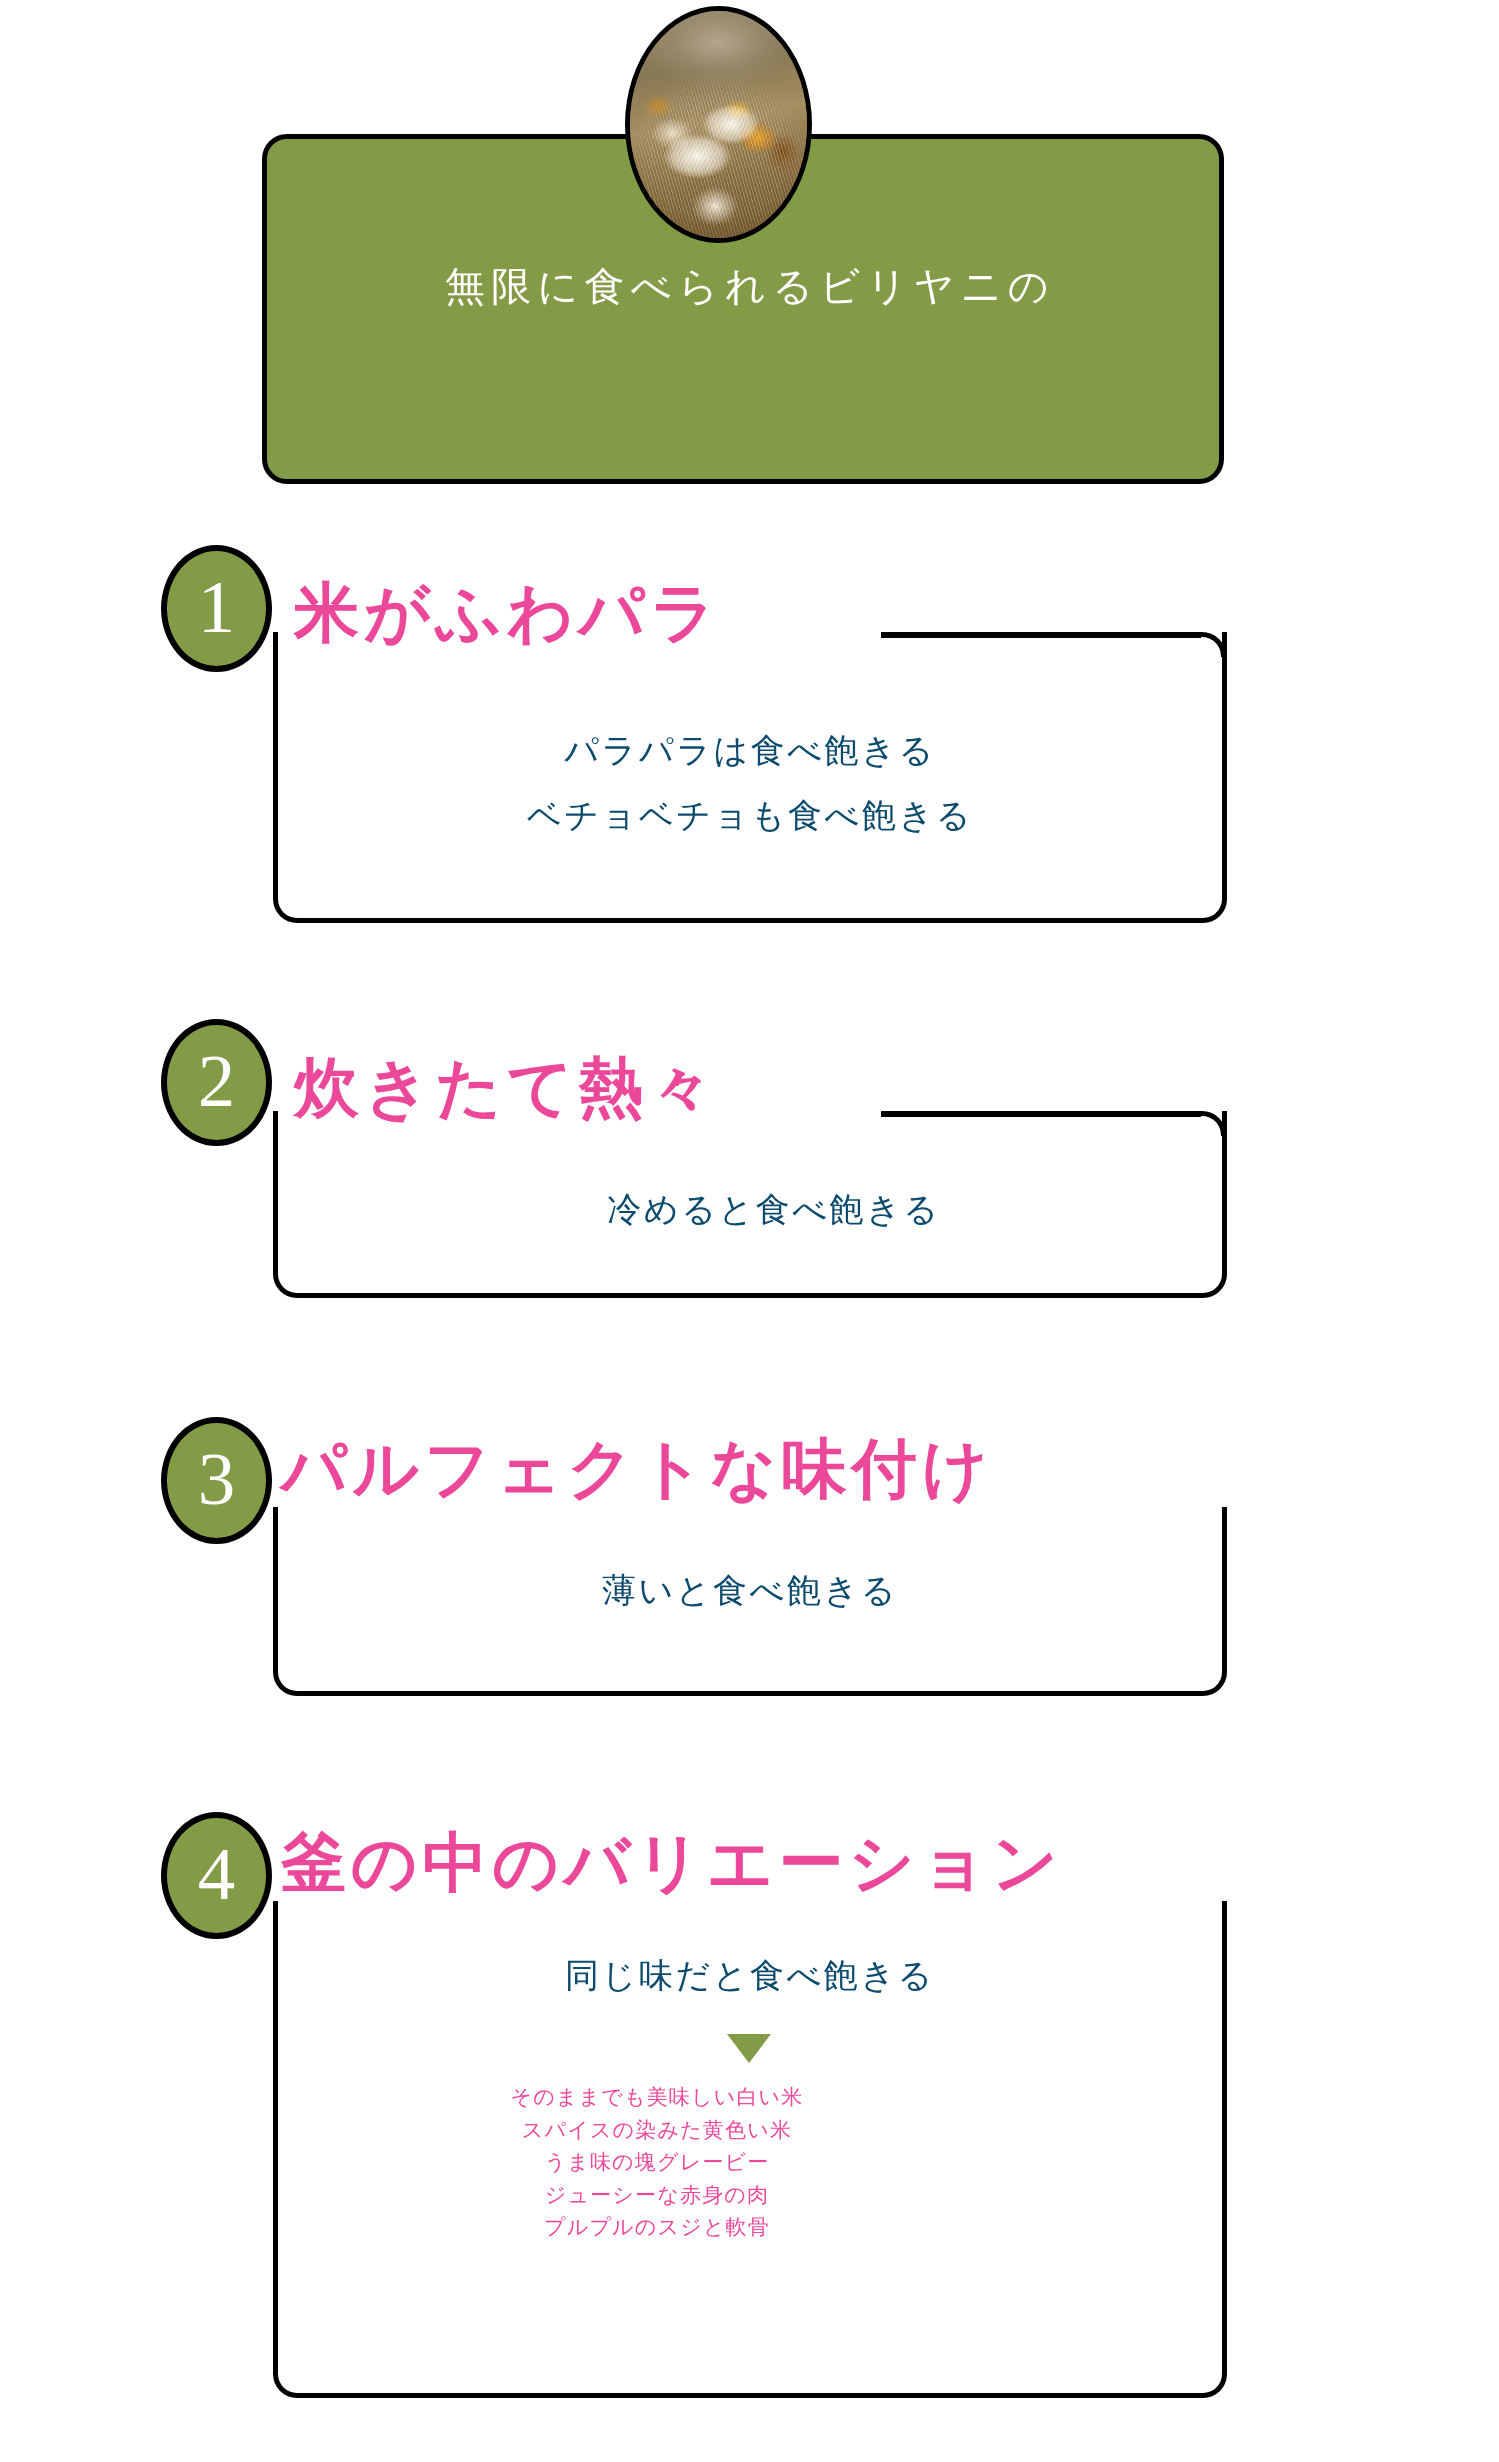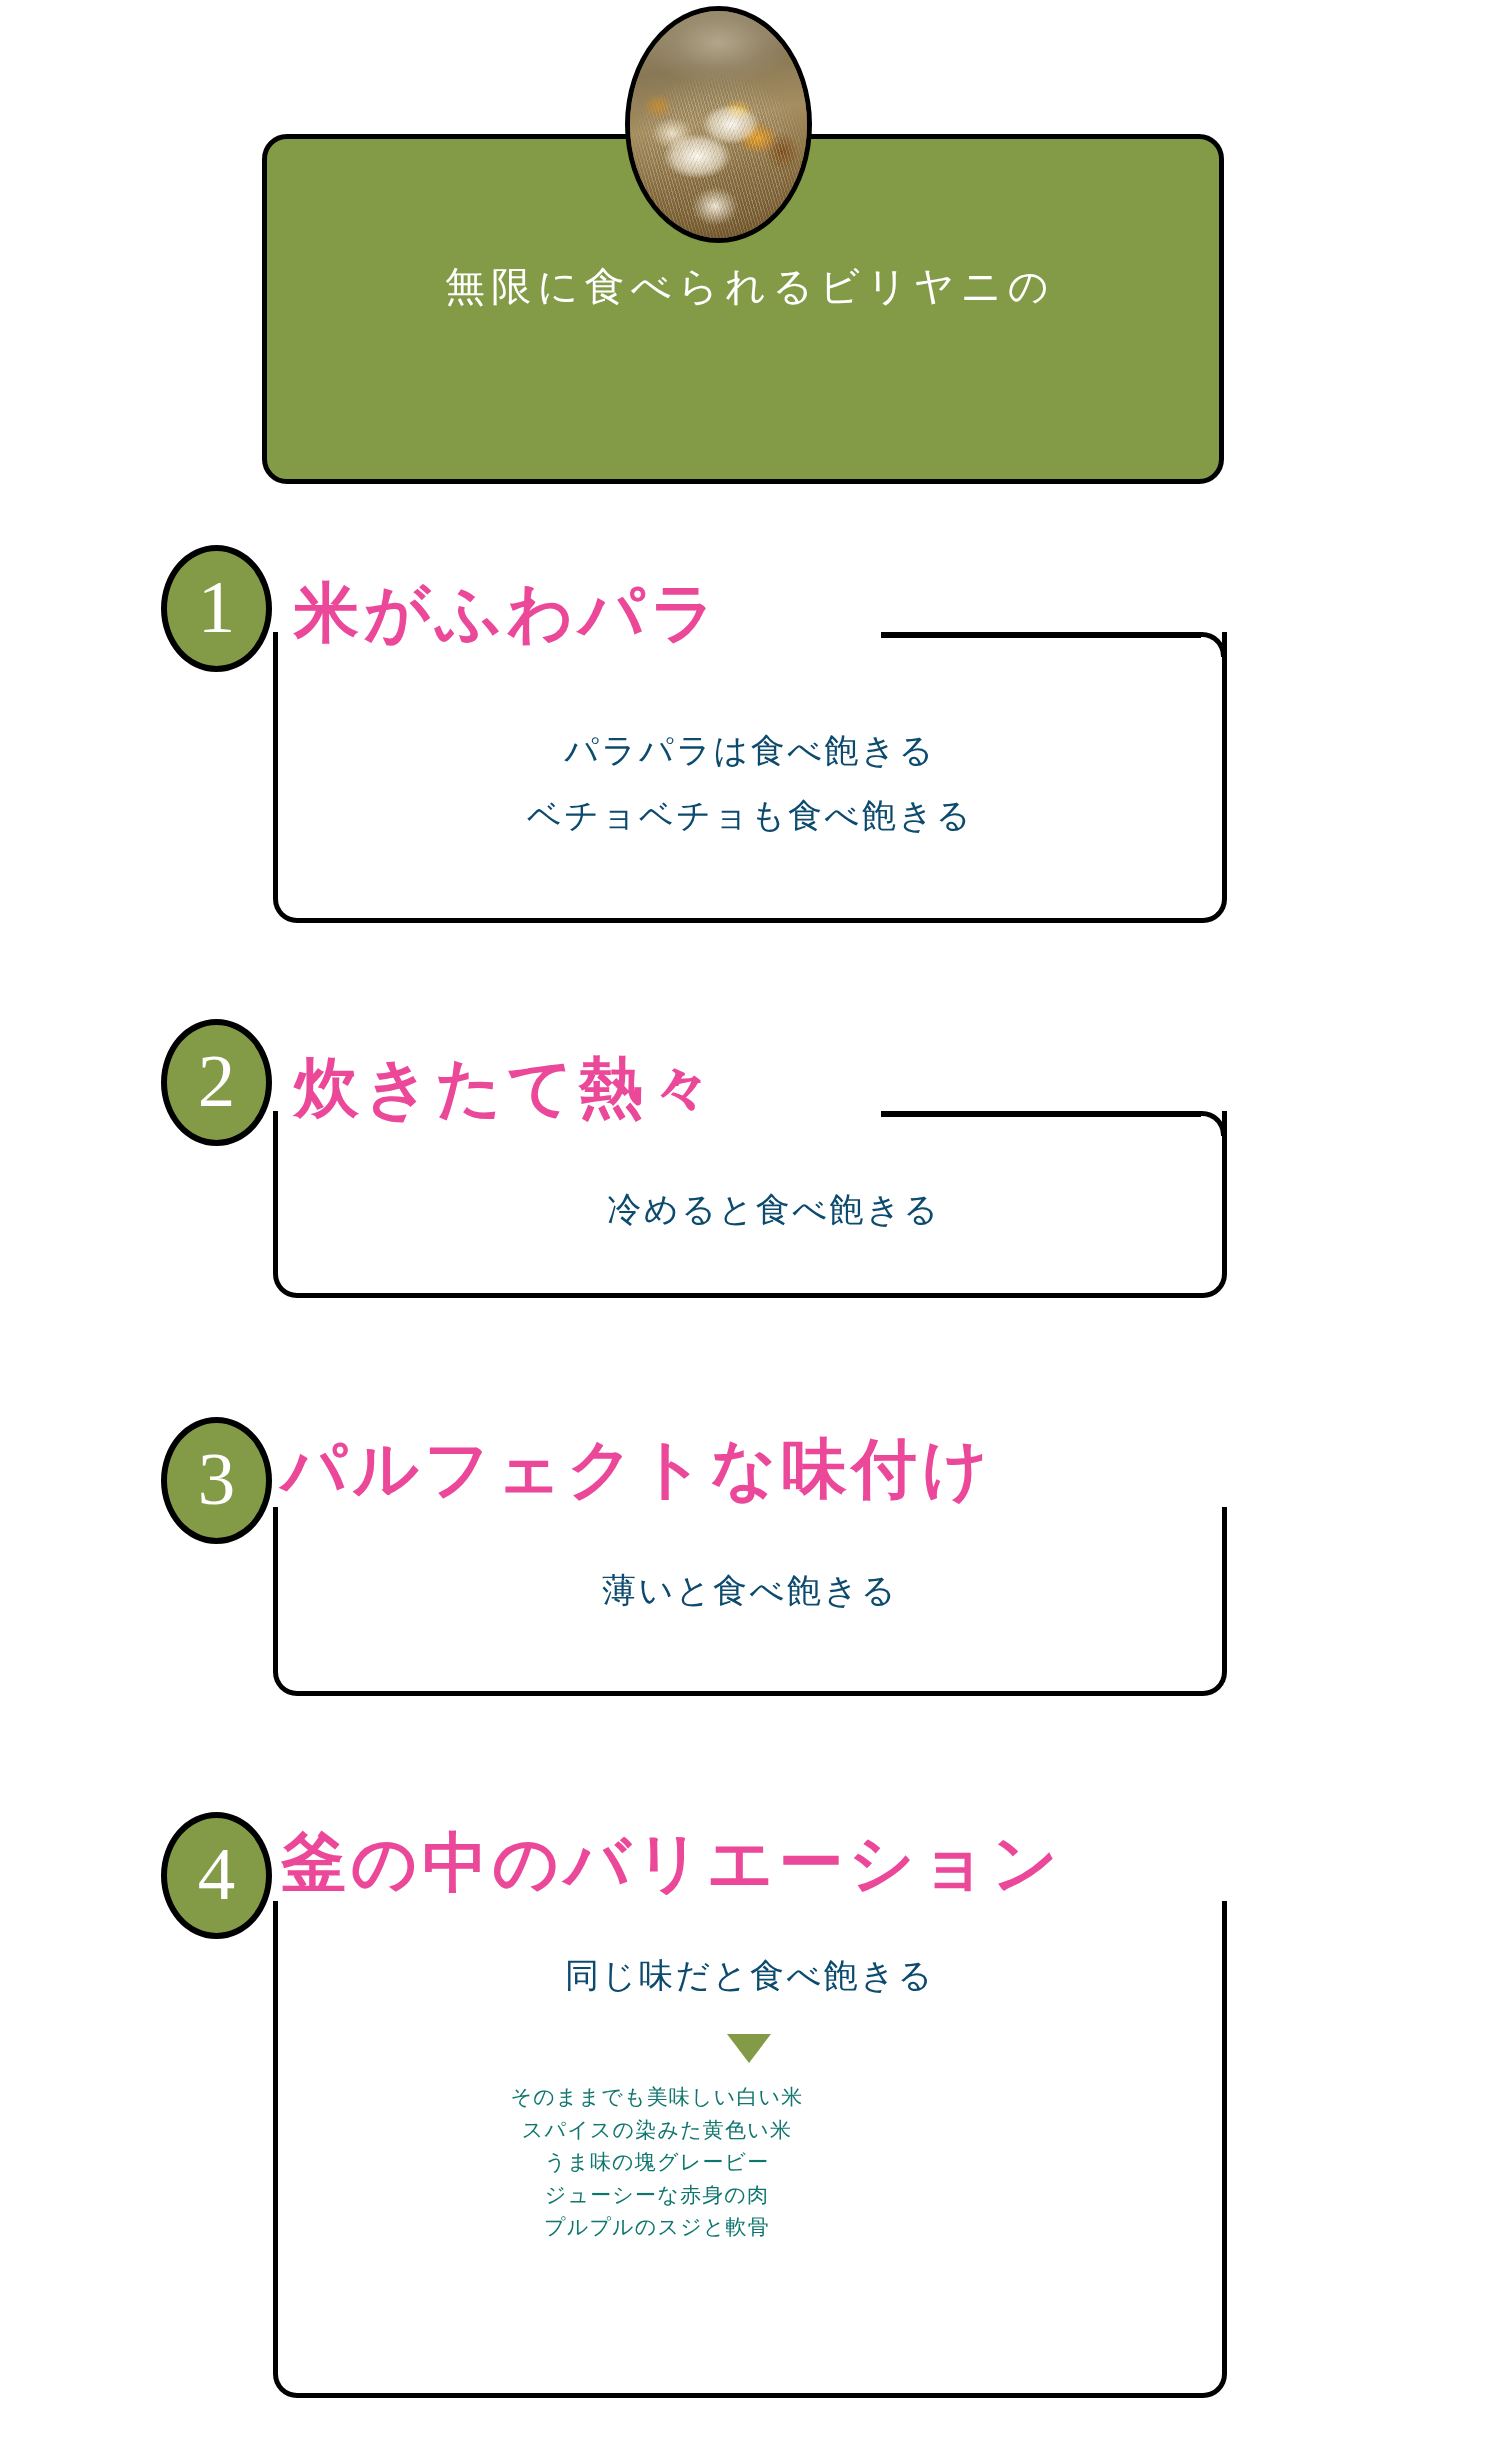--- a/index.html
+++ b/index.html
@@ -184,21 +184,21 @@
     border-left: 22.5px solid transparent;
     border-right: 22.5px solid transparent;
     border-top: 29px solid #839a46;
   }
 
   .variation-list {
     position: absolute;
     left: 273px;
     width: 768px;
     text-align: center;
-    color: #0f766e;
+    color: #ec4899;
     font-size: 21px;
     letter-spacing: 1.2px;
     line-height: 1.55;
     font-family: "Liberation Serif", "DejaVu Serif", serif;
   }
   .variation-list div { white-space: nowrap; }
 </style>
 </head>
 <body>
 

